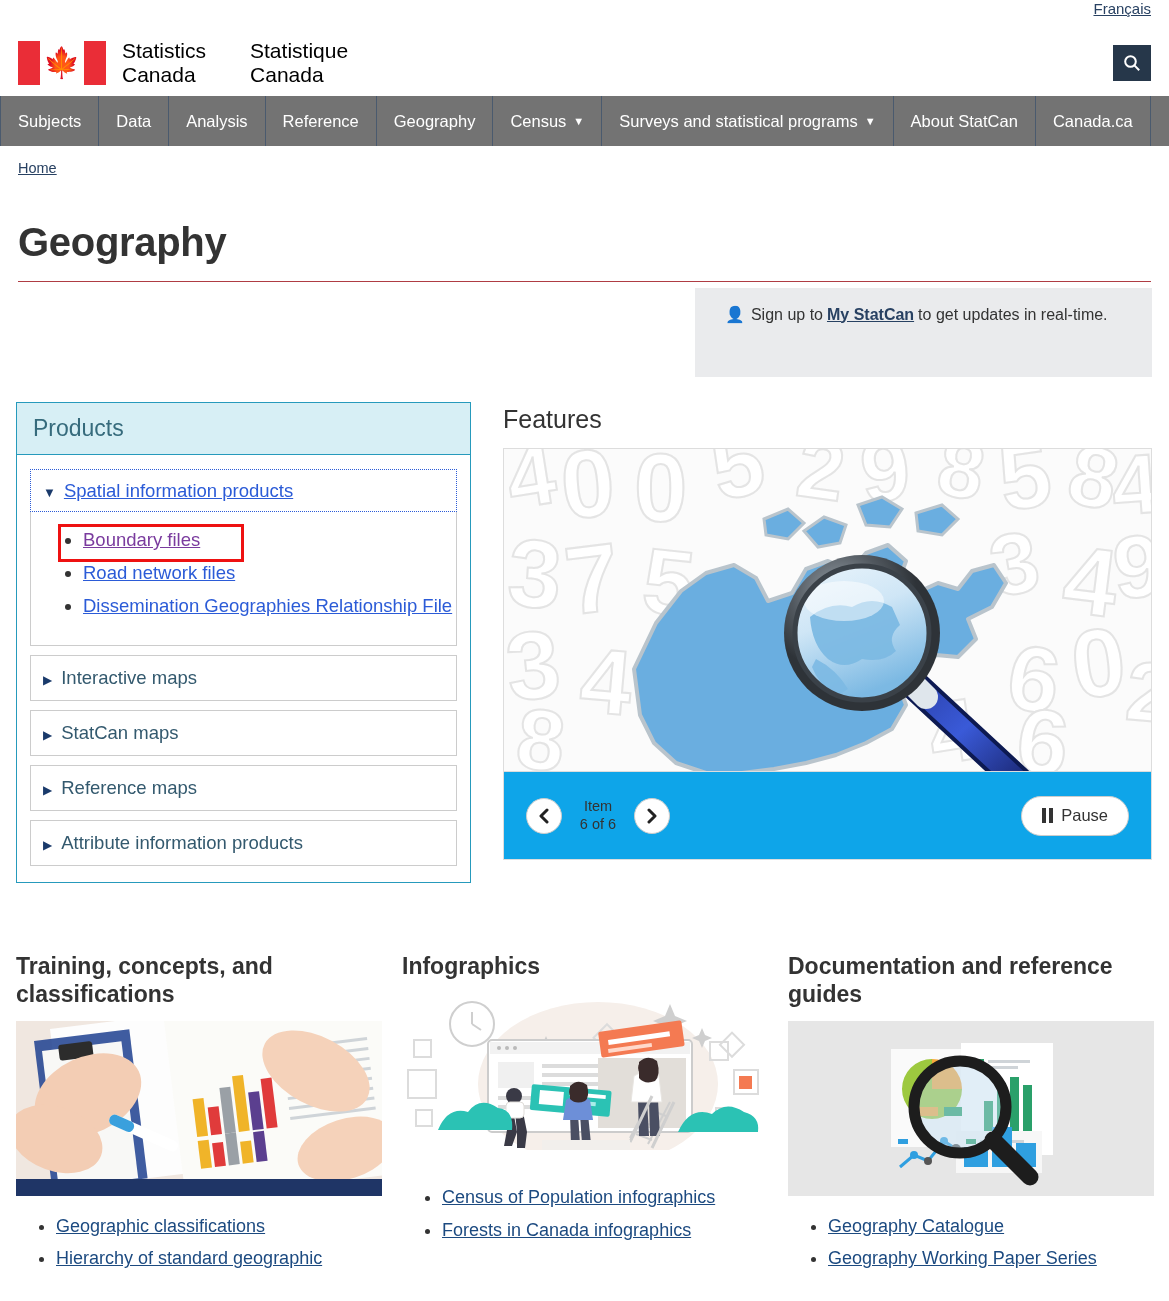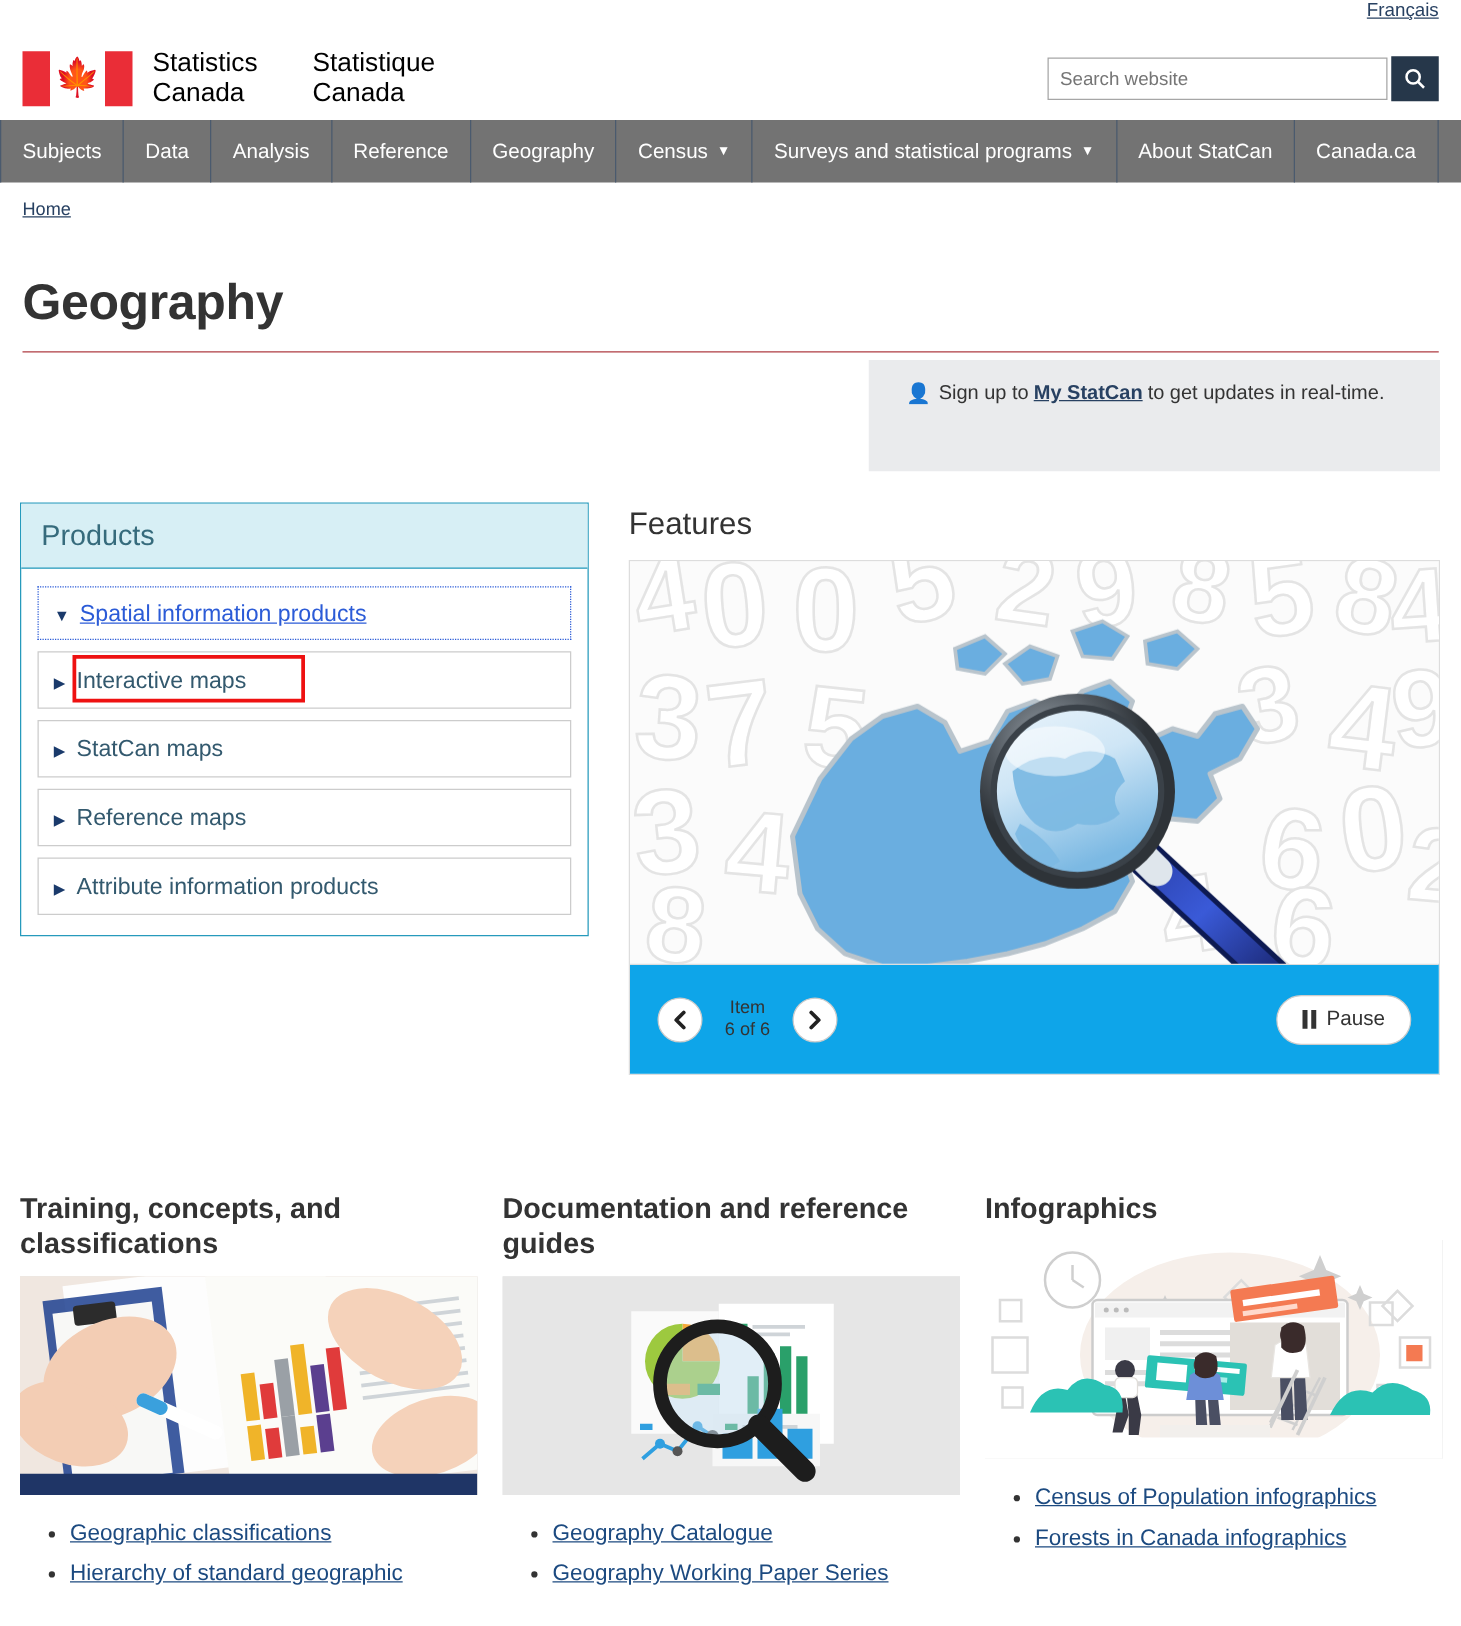--- a/index.html
+++ b/index.html
@@ -366,21 +366,20 @@
       <div>Statistics</div>
       <div>Canada</div>
     </div>
     <div>
       <div>Statistique</div>
       <div>Canada</div>
     </div>
   </div>
 
   <div class="search-wrap">
-    <input class="search-input" type="text" placeholder="Search website" style="">
     <button class="search-btn">
       <svg width="18" height="18" viewBox="0 0 18 18">
         <circle cx="7.5" cy="7.5" r="5.3" fill="none" stroke="#ffffff" stroke-width="2"></circle>
         <line x1="11.4" y1="11.4" x2="16.2" y2="16.2" stroke="#ffffff" stroke-width="2"></line>
       </svg>
     </button>
   </div>
 </div>
 
 <div class="mainnav" id="mainnav">
@@ -428,20 +427,27 @@
     <a>My StatCan</a>
     <span>to get updates in real-time.</span>
   </div>
 </div>
 
 <div class="products">
   <div class="products-hd">Products</div>
   <div class="products-body">
     <div class="acc-open">
       <span class="tri">▼</span><span class="acc-open-link">Spatial information products</span>
+    </div>
+    <div class="acc-panel">
+      <ul class="sublist" id="spatial-sublist">
+          <li><a class="visited">Boundary files</a></li>
+          <li><a>Road network files</a></li>
+          <li><a>Dissemination Geographies Relationship File</a></li>
+        </ul>
     </div>
     <div id="collapsed-items">
         <div class="acc-closed"><span class="tri-r">▶</span><span>Interactive maps</span></div>
         <div class="acc-closed"><span class="tri-r">▶</span><span>StatCan maps</span></div>
         <div class="acc-closed"><span class="tri-r">▶</span><span>Reference maps</span></div>
         <div class="acc-closed"><span class="tri-r">▶</span><span>Attribute information products</span></div>
       </div>
   </div>
 </div>
 <div class="hl-box"></div>
@@ -587,60 +593,20 @@
      <ellipse cx="300" cy="50" rx="58" ry="34" fill="#f5d2ba" transform="rotate(28 300 50)"></ellipse>
      <ellipse cx="330" cy="128" rx="50" ry="30" fill="#f5d2ba" transform="rotate(-18 330 128)"></ellipse>
      <rect x="96" y="92" width="74" height="11" rx="5" fill="#ffffff" transform="rotate(24 96 92)"></rect>
      <rect x="96" y="92" width="26" height="11" rx="5" fill="#3aa0dd" transform="rotate(24 96 92)"></rect>
      <rect x="0" y="158" width="366" height="17" fill="#1f3566"></rect>
    </svg>
       </div>
       <ul>
         <li><a class="dk">Geographic classifications</a></li>
         <li><a class="dk">Hierarchy of standard geographic</a></li>
-      </ul>
-    </div>
-    <div class="col">
-      <div class="col-h">Documentation and reference guides</div>
-      <div class="col-img">
-        <svg width="366" height="175" viewBox="0 0 366 175" style="display:block">
-     <rect width="366" height="175" fill="#e6e6e6"></rect>
-     <rect x="103" y="28" width="70" height="98" fill="#fafafa"></rect>
-     <rect x="173" y="22" width="92" height="112" fill="#ffffff"></rect>
-     <rect x="168" y="110" width="86" height="42" fill="#f7f7f7"></rect>
-     <path d="M144 38 A30 30 0 0 1 174 68 L144 68 Z" fill="#f6a83c"></path>
-     <path d="M144 38 A30 30 0 1 0 174 68 L144 68 Z" fill="#9dc93f"></path>
-     <rect x="186" y="38" width="10" height="6" fill="#2aa06a"></rect>
-     <rect x="200" y="39" width="42" height="3" fill="#cfd4d8"></rect>
-     <rect x="200" y="45" width="30" height="3" fill="#cfd4d8"></rect>
-     <rect x="196" y="80" width="9" height="30" fill="#2aa06a"></rect>
-     <rect x="209" y="62" width="9" height="48" fill="#2aa06a"></rect>
-     <rect x="222" y="56" width="9" height="54" fill="#2aa06a"></rect>
-     <rect x="235" y="64" width="9" height="46" fill="#2aa06a"></rect>
-     <rect x="124" y="86" width="26" height="9" fill="#f6a83c"></rect>
-     <rect x="156" y="86" width="18" height="9" fill="#2aa06a"></rect>
-     <rect x="178" y="118" width="10" height="5" fill="#2aa06a"></rect>
-     <rect x="192" y="119" width="44" height="3" fill="#cfd4d8"></rect>
-     <rect x="176" y="126" width="24" height="20" fill="#2f9fe0"></rect>
-     <rect x="204" y="106" width="20" height="40" fill="#2f9fe0"></rect>
-     <rect x="228" y="122" width="20" height="24" fill="#2f9fe0"></rect>
-     <rect x="110" y="118" width="10" height="5" fill="#2f9fe0"></rect>
-     <polyline points="112,146 126,134 140,140 156,120 168,128" fill="none" stroke="#2f9fe0" stroke-width="3"></polyline>
-     <circle cx="126" cy="134" r="4" fill="#2f9fe0"></circle>
-          <circle cx="156" cy="120" r="4" fill="#2f9fe0"></circle>
-     <circle cx="140" cy="140" r="4" fill="#555"></circle>
-          <circle cx="168" cy="128" r="5" fill="#555"></circle>
-     <circle cx="172" cy="86" r="46" fill="#bcd9ee" opacity="0.45"></circle>
-     <circle cx="172" cy="86" r="46" fill="none" stroke="#1d1d1d" stroke-width="11"></circle>
-     <line x1="205" y1="119" x2="242" y2="156" stroke="#1d1d1d" stroke-width="17" stroke-linecap="round"></line>
-   </svg>
-      </div>
-      <ul>
-        <li><a class="dk">Geography Catalogue</a></li>
-        <li><a class="dk">Geography Working Paper Series</a></li>
       </ul>
     </div>
     <div class="col">
       <div class="col-h">Infographics</div>
       <div class="col-img">
         <svg width="366" height="175" viewBox="0 0 366 175" style="display:block">
      <rect width="366" height="175" fill="#ffffff"></rect>
      <ellipse cx="196" cy="92" rx="120" ry="82" fill="#f6efea"></ellipse>
      <circle cx="70" cy="32" r="22" fill="none" stroke="#cfcfcf" stroke-width="2"></circle>
      <line x1="70" y1="32" x2="70" y2="20" stroke="#cfcfcf" stroke-width="2"></line>
@@ -718,13 +684,53 @@
      <path d="M36 138 q10 -24 30 -18 q12 -16 30 -4 q16 2 14 22 Z" fill="#2bc2b4"></path>
      <path d="M276 140 q12 -26 34 -18 q14 -14 32 -2 q16 4 14 20 Z" fill="#2bc2b4"></path>
      <rect x="0" y="158" width="366" height="17" fill="#ffffff"></rect>
    </svg>
       </div>
       <ul>
         <li><a class="dk">Census of Population infographics</a></li>
         <li><a class="dk">Forests in Canada infographics</a></li>
       </ul>
     </div>
+    <div class="col">
+      <div class="col-h">Documentation and reference guides</div>
+      <div class="col-img">
+        <svg width="366" height="175" viewBox="0 0 366 175" style="display:block">
+     <rect width="366" height="175" fill="#e6e6e6"></rect>
+     <rect x="103" y="28" width="70" height="98" fill="#fafafa"></rect>
+     <rect x="173" y="22" width="92" height="112" fill="#ffffff"></rect>
+     <rect x="168" y="110" width="86" height="42" fill="#f7f7f7"></rect>
+     <path d="M144 38 A30 30 0 0 1 174 68 L144 68 Z" fill="#f6a83c"></path>
+     <path d="M144 38 A30 30 0 1 0 174 68 L144 68 Z" fill="#9dc93f"></path>
+     <rect x="186" y="38" width="10" height="6" fill="#2aa06a"></rect>
+     <rect x="200" y="39" width="42" height="3" fill="#cfd4d8"></rect>
+     <rect x="200" y="45" width="30" height="3" fill="#cfd4d8"></rect>
+     <rect x="196" y="80" width="9" height="30" fill="#2aa06a"></rect>
+     <rect x="209" y="62" width="9" height="48" fill="#2aa06a"></rect>
+     <rect x="222" y="56" width="9" height="54" fill="#2aa06a"></rect>
+     <rect x="235" y="64" width="9" height="46" fill="#2aa06a"></rect>
+     <rect x="124" y="86" width="26" height="9" fill="#f6a83c"></rect>
+     <rect x="156" y="86" width="18" height="9" fill="#2aa06a"></rect>
+     <rect x="178" y="118" width="10" height="5" fill="#2aa06a"></rect>
+     <rect x="192" y="119" width="44" height="3" fill="#cfd4d8"></rect>
+     <rect x="176" y="126" width="24" height="20" fill="#2f9fe0"></rect>
+     <rect x="204" y="106" width="20" height="40" fill="#2f9fe0"></rect>
+     <rect x="228" y="122" width="20" height="24" fill="#2f9fe0"></rect>
+     <rect x="110" y="118" width="10" height="5" fill="#2f9fe0"></rect>
+     <polyline points="112,146 126,134 140,140 156,120 168,128" fill="none" stroke="#2f9fe0" stroke-width="3"></polyline>
+     <circle cx="126" cy="134" r="4" fill="#2f9fe0"></circle>
+          <circle cx="156" cy="120" r="4" fill="#2f9fe0"></circle>
+     <circle cx="140" cy="140" r="4" fill="#555"></circle>
+          <circle cx="168" cy="128" r="5" fill="#555"></circle>
+     <circle cx="172" cy="86" r="46" fill="#bcd9ee" opacity="0.45"></circle>
+     <circle cx="172" cy="86" r="46" fill="none" stroke="#1d1d1d" stroke-width="11"></circle>
+     <line x1="205" y1="119" x2="242" y2="156" stroke="#1d1d1d" stroke-width="17" stroke-linecap="round"></line>
+   </svg>
+      </div>
+      <ul>
+        <li><a class="dk">Geography Catalogue</a></li>
+        <li><a class="dk">Geography Working Paper Series</a></li>
+      </ul>
+    </div>
   </div>
 
 </body></html>

